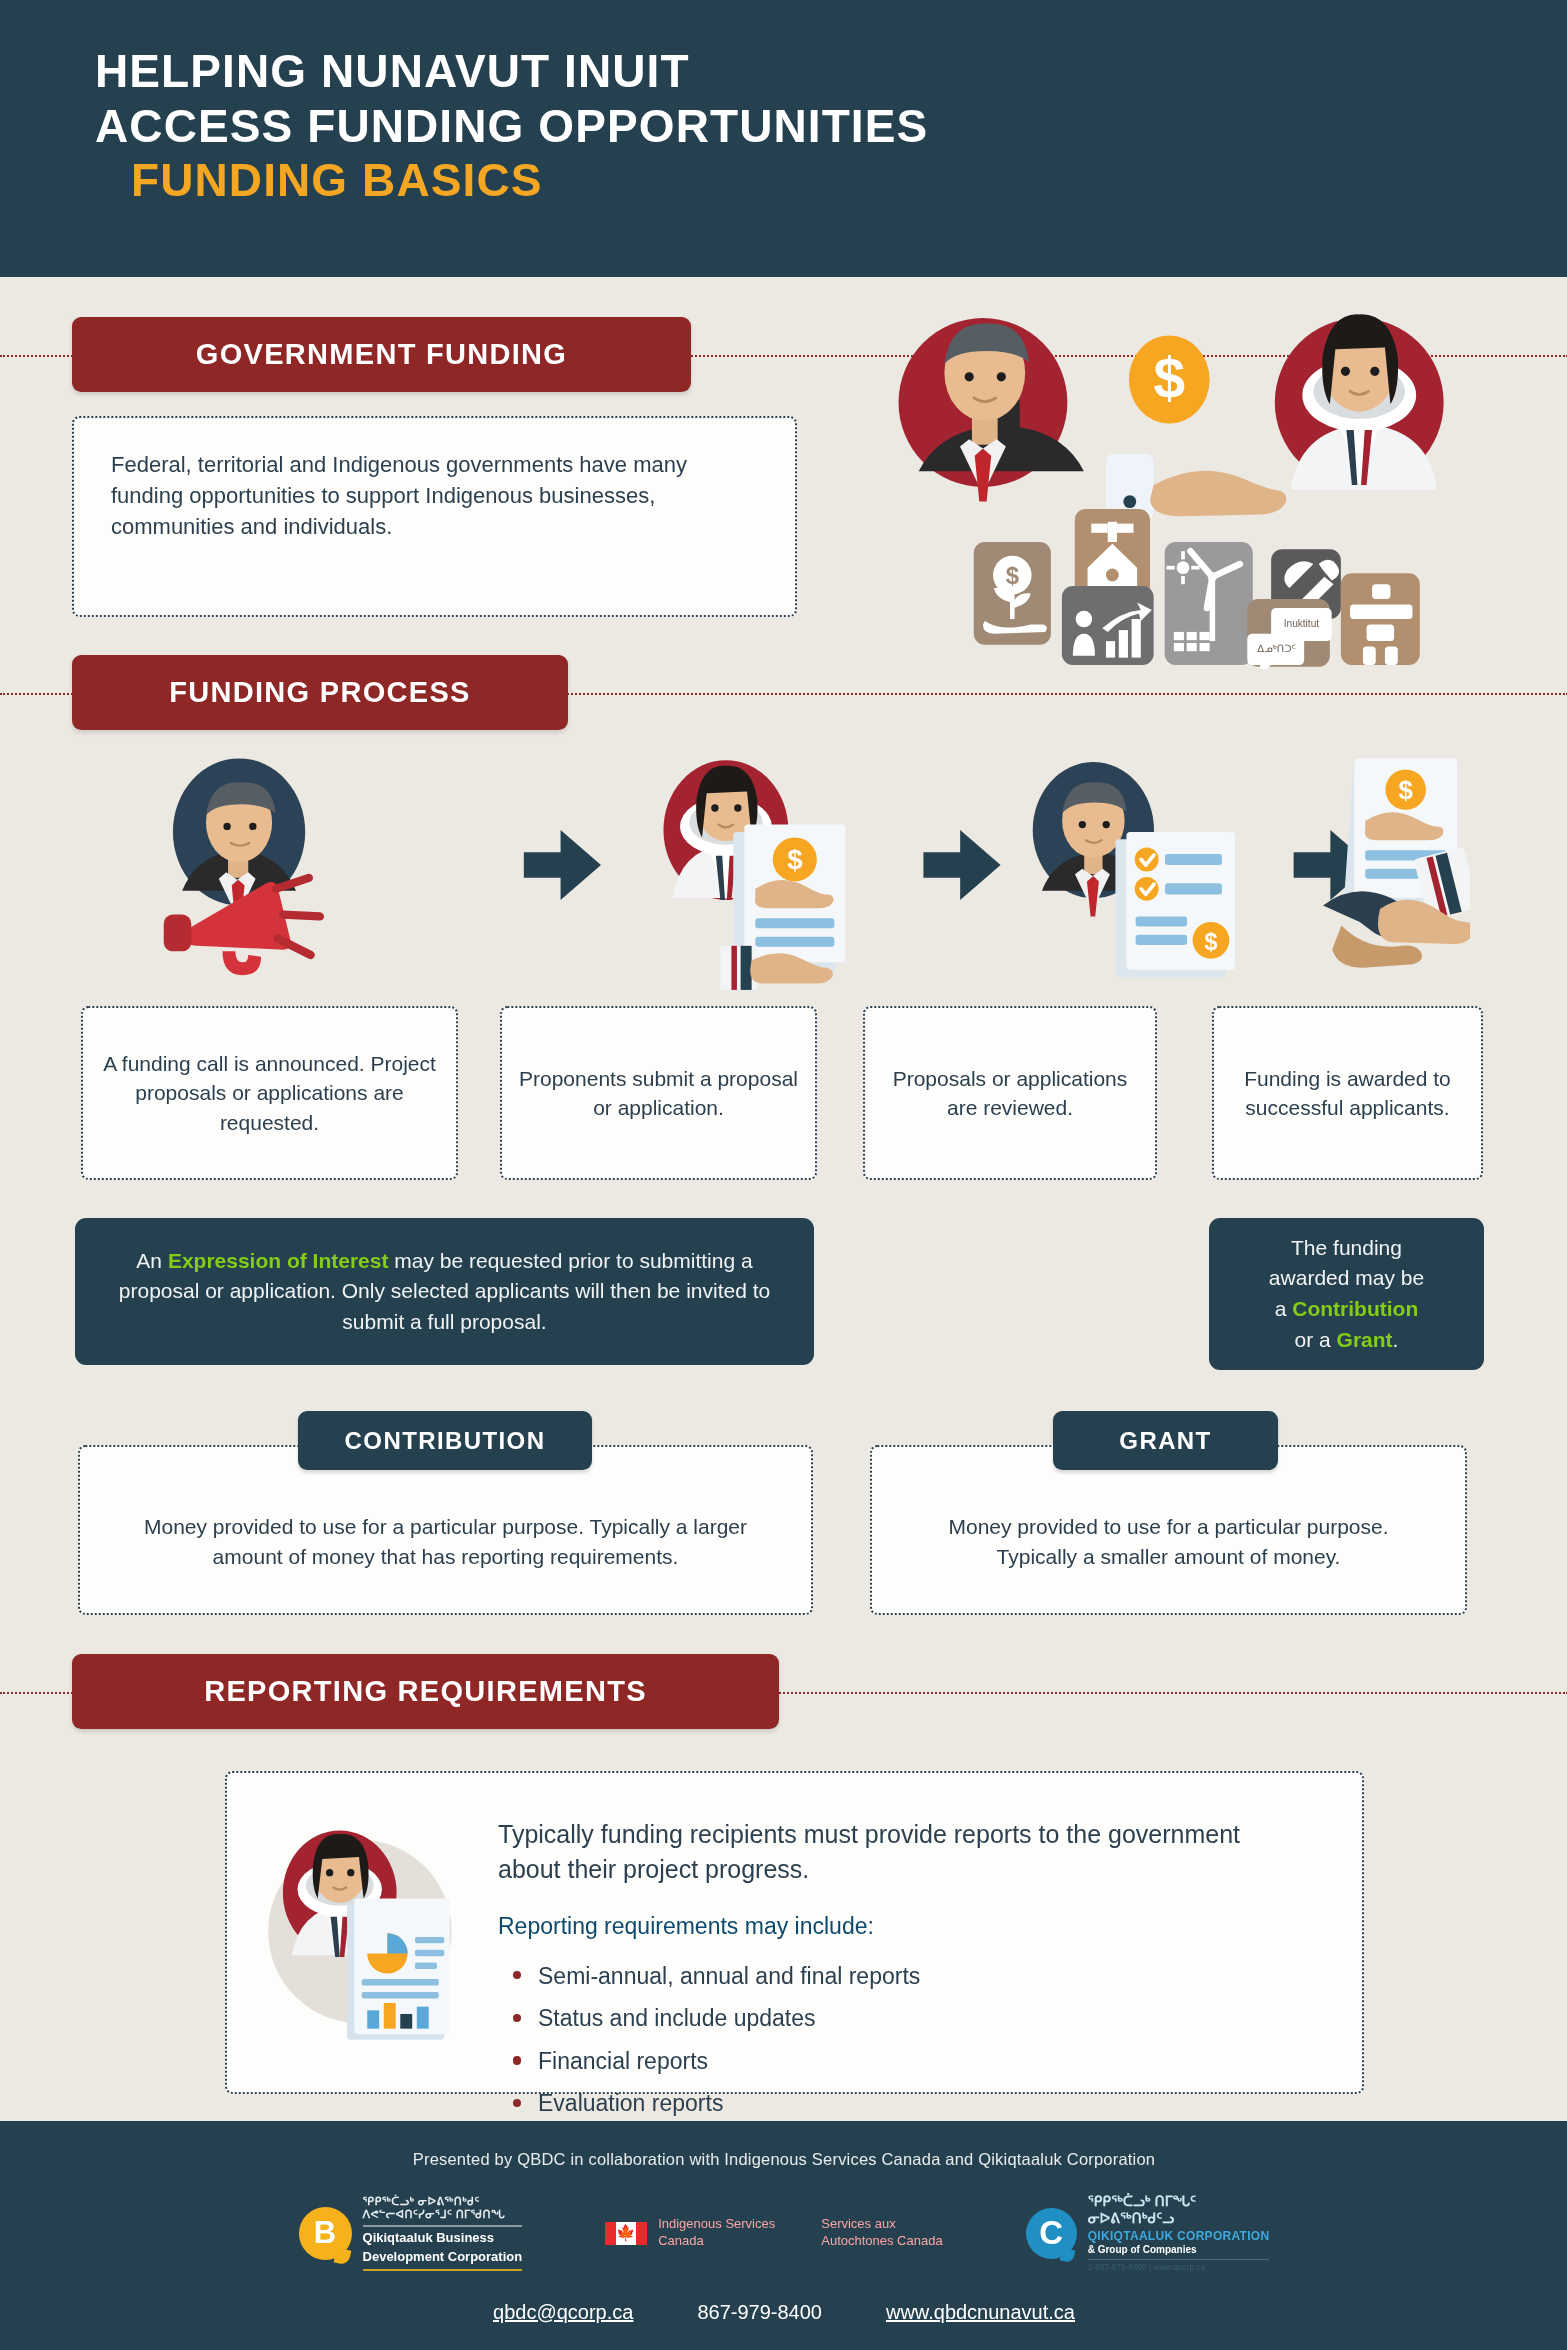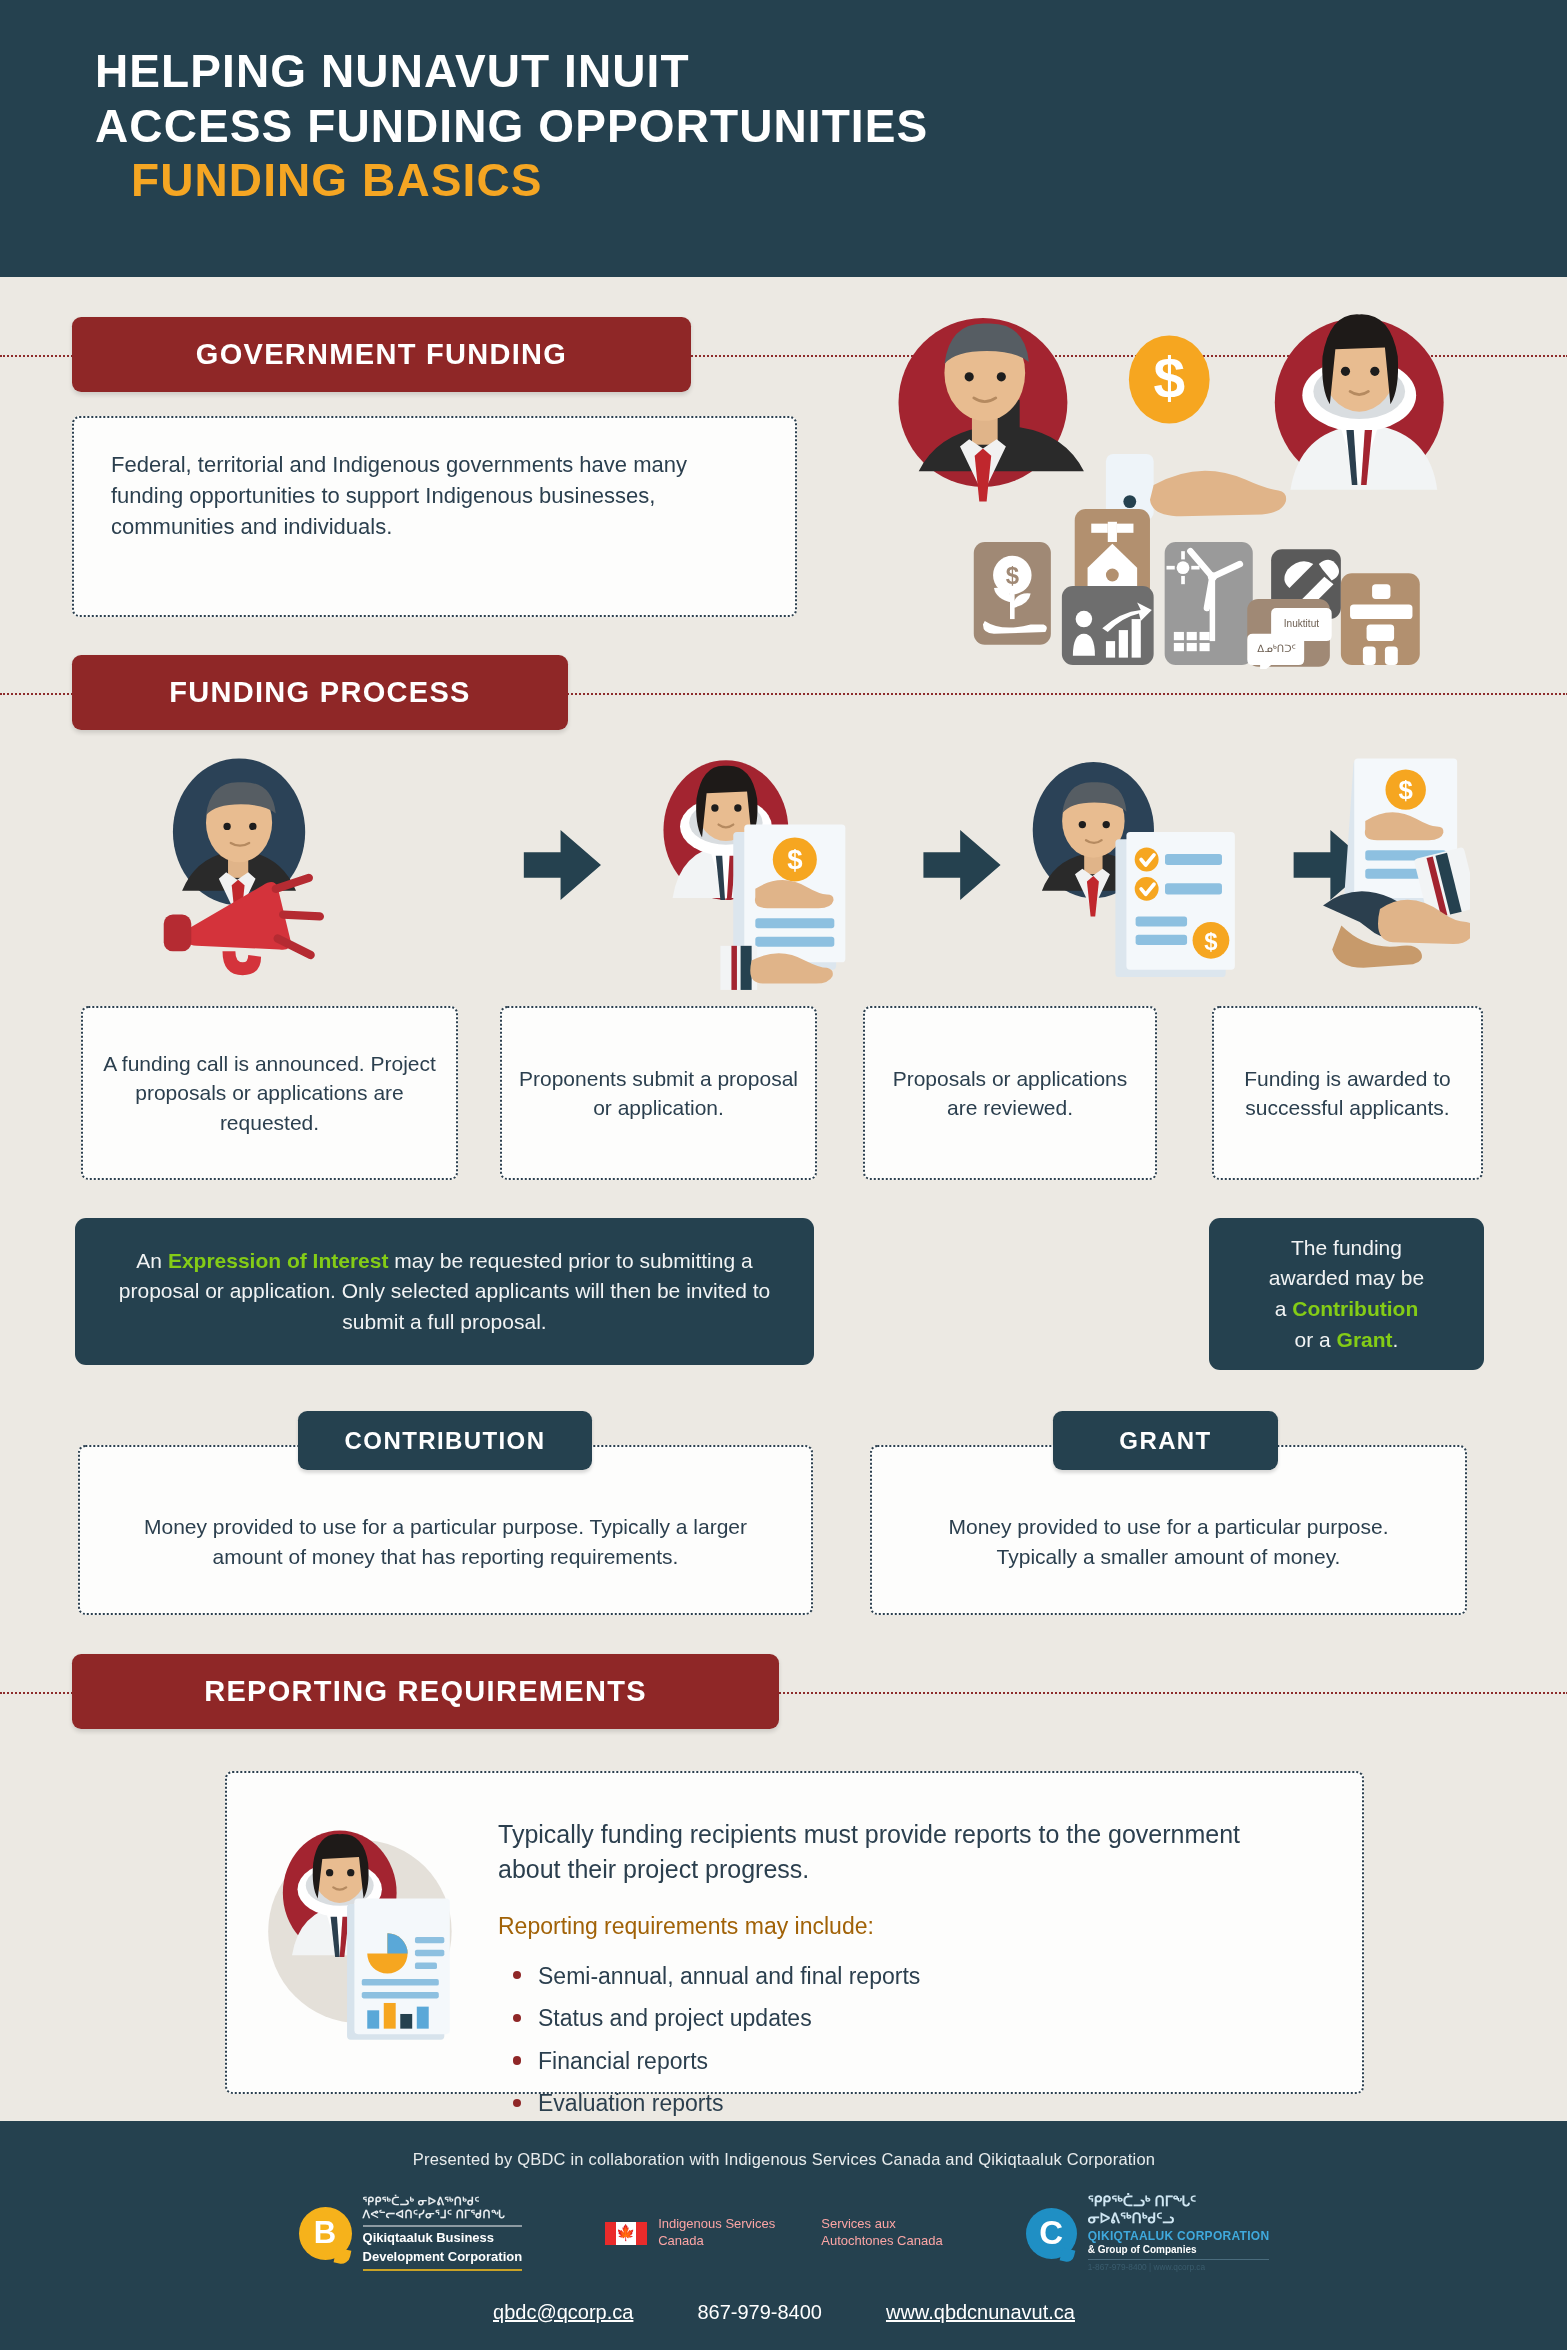--- a/index.html
+++ b/index.html
@@ -133,21 +133,21 @@
     border: 2.8px dotted #2b3f4e;
     border-radius: 7.3px;
   }
   .report-head {
     font-size: 25px;
     color: #2b3f4e;
     line-height: 1.40;
   }
   .report-sub {
     font-size: 23px;
-    color: #a16207;
+    color: #0c4a6e;
     margin-top: 26px;
   }
   .report-list { margin-top: 14.7px; list-style: none; }
   .report-list li {
     font-size: 23px;
     color: #2b3f4e;
     line-height: 1.85;
     padding-left: 40px;
     position: relative;
   }
@@ -586,21 +586,21 @@
           <rect x="172" y="202" width="13" height="24" fill="#5aa8d8"></rect>
         </g>
       </svg>
     </div>
 
     <div style="position:absolute; left:271px; top:44px; width:808px;">
       <p class="report-head">Typically funding recipients must provide reports to the government about their project progress.</p>
       <p class="report-sub">Reporting requirements may include:</p>
       <ul class="report-list">
         <li>Semi-annual, annual and final reports</li>
-        <li>Status and project updates</li>
+        <li>Status and include updates</li>
         <li>Financial reports</li>
         <li>Evaluation reports</li>
       </ul>
     </div>
   </div>
 
   <div class="footer">
 
     <div class="footer-credit">Presented by QBDC in collaboration with Indigenous Services Canada and Qikiqtaaluk Corporation</div>
 

